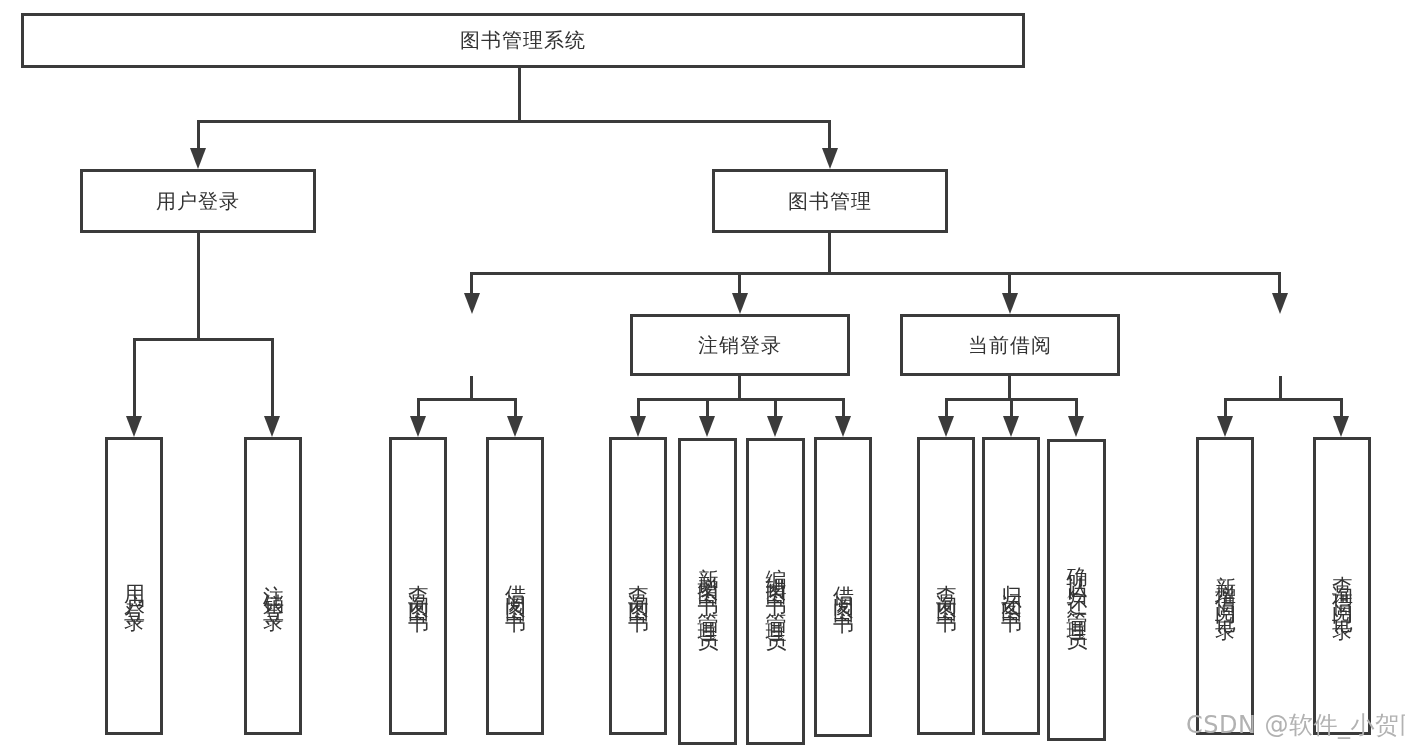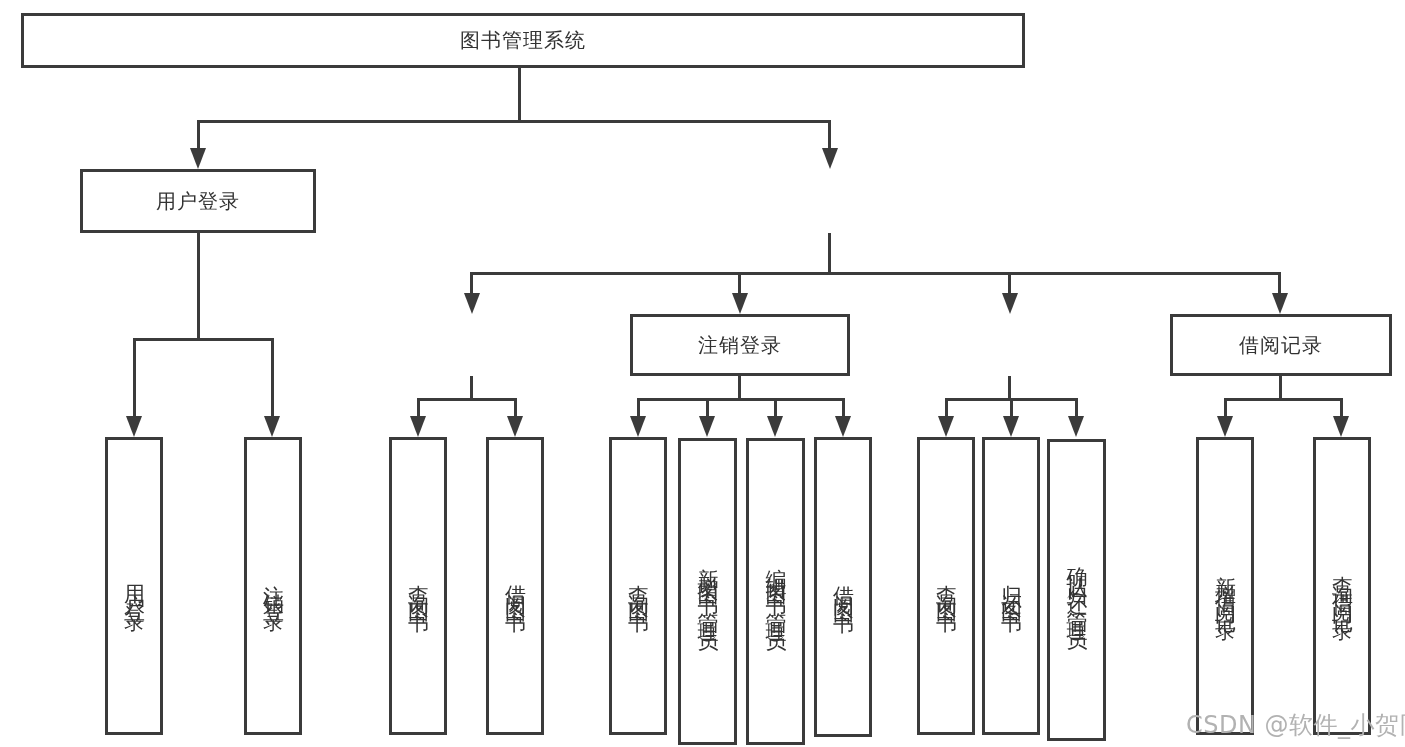--- a/index.html
+++ b/index.html
@@ -46,20 +46,23 @@
   <div class="v" style="left:518px;top:68px;height:52px;"></div>
   <div class="h" style="left:197px;top:120px;width:634px;"></div>
   <div class="v" style="left:197px;top:120px;height:32px;"></div>
   <div class="arrow" style="left:190px;top:148px;"></div>
   <div class="v" style="left:828px;top:120px;height:32px;"></div>
   <div class="arrow" style="left:822px;top:148px;"></div>
 
   <div class="box hbox" style="left:80px;top:169px;width:236px;height:64px;">
     <span>用户登录</span>
   </div>
+  <div class="box hbox" style="left:712px;top:169px;width:236px;height:64px;">
+    <span>图书管理</span>
+  </div>
 
   <div class="v" style="left:197px;top:233px;height:105px;"></div>
   <div class="h" style="left:133px;top:338px;width:141px;"></div>
   <div class="v" style="left:133px;top:338px;height:82px;"></div>
   <div class="arrow" style="left:126px;top:416px;"></div>
   <div class="v" style="left:271px;top:338px;height:82px;"></div>
   <div class="arrow" style="left:264px;top:416px;"></div>
 
   <div class="v" style="left:828px;top:233px;height:39px;"></div>
   <div class="h" style="left:470px;top:272px;width:811px;"></div>
@@ -68,22 +71,22 @@
   <div class="v" style="left:738px;top:272px;height:26px;"></div>
   <div class="arrow" style="left:732px;top:293px;"></div>
   <div class="v" style="left:1008px;top:272px;height:26px;"></div>
   <div class="arrow" style="left:1002px;top:293px;"></div>
   <div class="v" style="left:1278px;top:272px;height:26px;"></div>
   <div class="arrow" style="left:1272px;top:293px;"></div>
 
   <div class="box hbox" style="left:630px;top:314px;width:220px;height:62px;">
     <span>注销登录</span>
   </div>
-  <div class="box hbox" style="left:1170px;top:314px;width:222px;height:62px;">
-    <span>借阅记录</span>
+  <div class="box hbox" style="left:900px;top:314px;width:220px;height:62px;">
+    <span>当前借阅</span>
   </div>
 
   <div class="v" style="left:470px;top:376px;height:22px;"></div>
   <div class="h" style="left:417px;top:398px;width:100px;"></div>
   <div class="v" style="left:417px;top:398px;height:22px;"></div>
   <div class="arrow" style="left:410px;top:416px;"></div>
   <div class="v" style="left:514px;top:398px;height:22px;"></div>
   <div class="arrow" style="left:507px;top:416px;"></div>
 
   <div class="v" style="left:738px;top:376px;height:22px;"></div>

